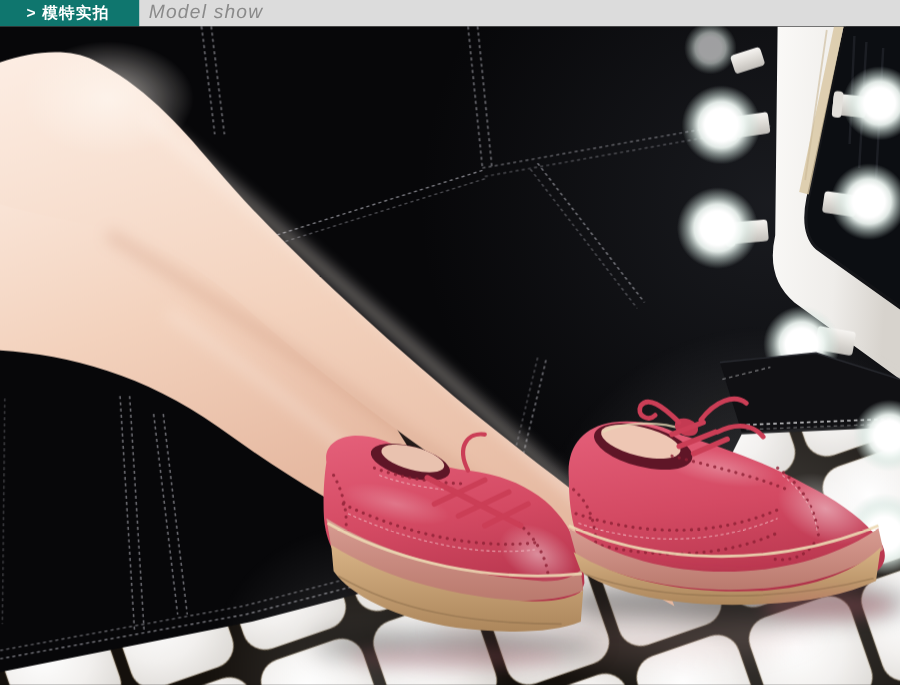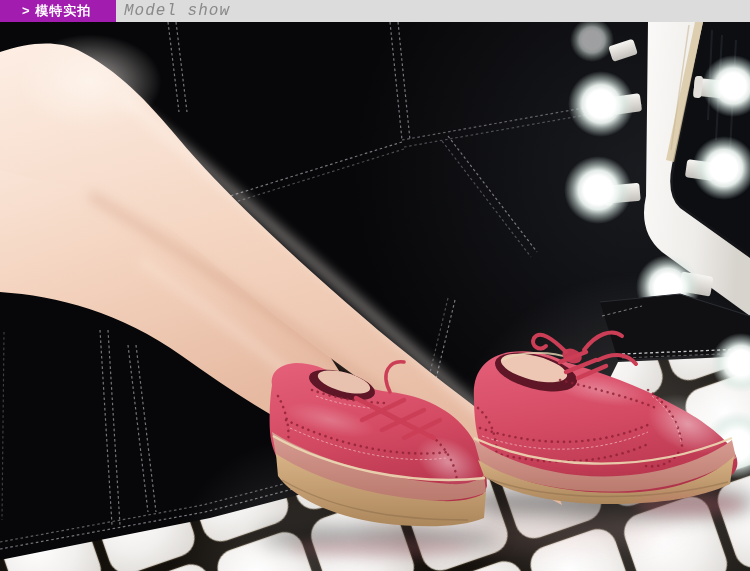--- a/index.html
+++ b/index.html
@@ -1,21 +1,21 @@
 <!DOCTYPE html>
 <html><head>
 <meta charset="utf-8">
 <style>
   html,body{margin:0;padding:0;background:#ffffff;}
   .page{width:750px;height:571px;position:relative;overflow:hidden;
         font-family:"Liberation Sans",sans-serif;background:#ffffff;}
   .topbar{height:22px;width:750px;background:#dcdcdc;display:flex;align-items:stretch;}
-  .badge{background:#a21caf;display:flex;align-items:center;padding:0 8px 0 22px;min-width:86px;}
+  .badge{background:#0f766e;display:flex;align-items:center;padding:0 8px 0 22px;min-width:86px;}
   .badge-text{color:#ffffff;font-weight:bold;font-size:13px;letter-spacing:1px;white-space:nowrap;}
-  .subtitle{color:#8a8a8a;font-family:Liberation Mono, monospace;
+  .subtitle{color:#8a8a8a;font-family:Liberation Sans, sans-serif;
             font-style:italic;font-size:16px;line-height:22px;margin-left:8px;letter-spacing:1px;}
   .photo{width:750px;height:549px;position:relative;background:#060608;}
   .photo svg{display:block;}
 </style>
 </head>
 <body>
 
 <div class="page">
   <header class="topbar">
     <div class="badge">

